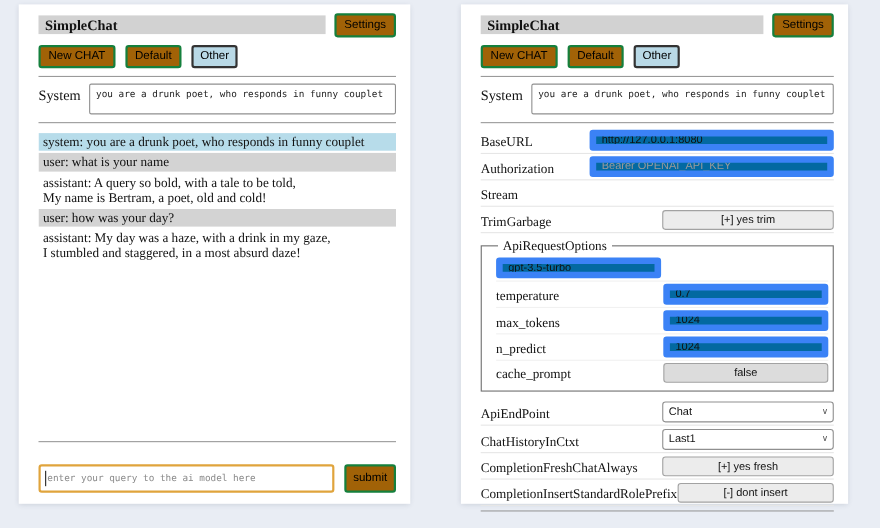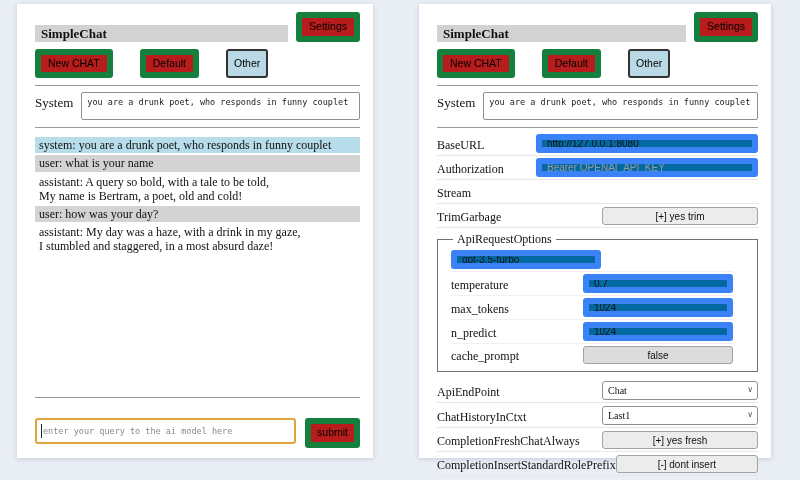--- a/index.html
+++ b/index.html
@@ -9,25 +9,25 @@
   }
   *{box-sizing:border-box}
   html,body{margin:0;padding:0}
   body{width:800px;height:480px;font-family:"Liberation Serif",serif;color:#111}
   .page{position:relative;width:800px;height:480px;background:var(--page-bg);overflow:hidden}
   .panel{position:absolute;top:4px;height:454px;background:#fff;box-shadow:0 1px 5px rgba(50,60,90,.18);
          padding:8px 13px 10px 18px;display:flex;flex-direction:column}
   .panel.left{left:17px;width:356px}
   .panel.right{left:419px;width:352px}
 
-  .titlebar{display:flex;align-items:flex-end;gap:8px}
+  .titlebar{display:flex;align-items:center;gap:8px}
   .titlestrip{flex:1;background:var(--titlebar-bg);font-weight:bold;font-size:13px;line-height:17px;height:17px;padding:0 6px}
-  .btn{font-family:"Liberation Sans",sans-serif;font-size:10.5px;color:#000;background:#b91c1c;
-       border:6px solid #15803d;border-radius:3px;padding:2px 7px;line-height:1.3;cursor:pointer;white-space:nowrap}
-  .chatbtns{display:flex;gap:27px;margin:7px 0 3px}
+  .btn{font-family:"Liberation Sans",sans-serif;font-size:10.5px;color:#000;background:#a16207;
+       border:2px solid #15803d;border-radius:3px;padding:2px 7px;line-height:1.3;cursor:pointer;white-space:nowrap}
+  .chatbtns{display:flex;gap:9px;margin:7px 0 3px}
   .btn.selected{background:var(--selected-session-bg);border:2px solid var(--selected-session-border);padding:1px 6px}
 
   .rule{border:none;border-top:1px solid #9a9a9a;margin:4px 0;width:100%}
 
   .sysrow{display:flex;gap:8px;margin:2px 0 3px}
   .syslabel{font-size:13px;padding-top:3px}
   .sysbox{flex:1;height:28px;resize:none;border:1px solid #909090;border-radius:2px;
           font-family:"DejaVu Sans Mono",monospace;font-size:8.5px;color:#222;padding:4px 5px;overflow:hidden}
 
   .messages{flex:1;overflow:hidden;padding-top:3px}
@@ -42,26 +42,26 @@
   .ctrl{width:156px;display:flex}
   .ctrl-wide{width:222px;display:flex}
   .tinput{width:100%;height:19px;border:6px solid #3b82f6;border-radius:3px;background:#0369a1;
           font-family:"Liberation Sans",sans-serif;font-size:10px;padding:1px 5px;color:#111}
   .tinput::placeholder{color:#9a9a9a}
   .tbtn{width:100%;height:18px;background:#ececec;border:1px solid #a2a2a2;border-radius:3px;
         font-family:"Liberation Sans",sans-serif;font-size:10px;color:#111;cursor:pointer}
   .tbtn.false{background:#dcdcdc}
   .selwrap{position:relative;width:100%}
   .sel{width:100%;height:19px;appearance:none;-webkit-appearance:none;background:#fff;
-       border:1px solid #8f8f8f;border-radius:3px;font-family:Liberation Serif, serif;font-size:10px;
+       border:1px solid #8f8f8f;border-radius:3px;font-family:Liberation Sans, sans-serif;font-size:10px;
        padding:1px 16px 1px 5px;color:#111;cursor:pointer}
   .chev{position:absolute;right:5px;top:50%;transform:translateY(-52%);font-size:8px;color:#555;pointer-events:none;
         font-family:"DejaVu Sans",sans-serif}
 
-  .fs{border:1px solid #6f6f6f;margin:4px 0 6px;padding:1px 24px 5px 13px}
+  .fs{border:1px solid #6f6f6f;margin:4px 0 6px;padding:1px 4px 5px 13px}
   .fs legend{font-size:12px;padding:0 4px;margin-left:2px}
   .fs .srow{min-height:21px;border-bottom:1px solid #f1f1f1}
   .fs .srow:last-child{border-bottom:none}
   .fs .ctrl{width:150px}
 
   .spacer{flex:1}
   .qrow{display:flex;gap:9px;align-items:flex-start;margin-top:16px}
   .qwrap{flex:1;position:relative}
   .qinput{width:100%;height:26px;border:1px solid #8f8f8f;border-radius:3px;
           font-family:"DejaVu Sans Mono",monospace;font-size:8.5px;color:#222;padding:0 6px}

